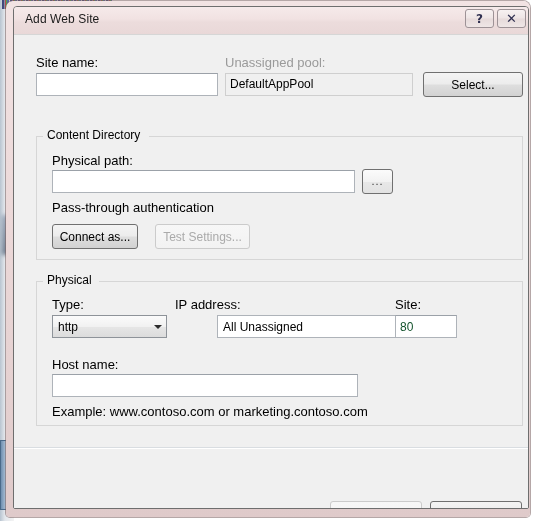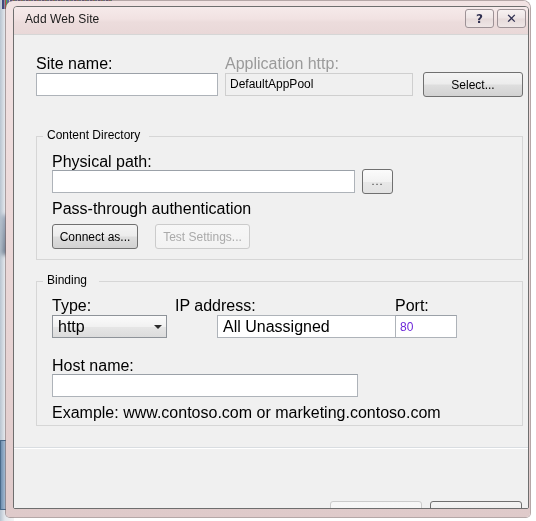--- a/index.html
+++ b/index.html
@@ -125,35 +125,35 @@
     width: 514px; height: 475px;
     background: #f0f0f0;
     border-top: 1px solid #d6d6d6;
     box-sizing: border-box;
     font-size: 12px;
     color: #000;
   }
 
   .lbl {
     position: absolute;
-    font-size: 16px;
+    font-size: 13px;
     color: #000;
     white-space: nowrap;
   }
   .lbl.disabled { color: #9a9a9a; }
 
   
   .tbox {
     position: absolute;
     box-sizing: border-box;
     background: #ffffff;
     border: 1px solid #aeb3b9;
     border-top-color: #9ba1a8;
     font-size: 12px;
-    color: #6d28d9;
+    color: #14532d;
     padding: 2px 4px;
     line-height: 17px;
     font-family: "Liberation Sans", sans-serif;
     outline: none;
   }
   .tbox.readonly {
     background: #f0f0f0;
     border: 1px solid #cfcfcf;
     color: #000;
   }
@@ -207,21 +207,21 @@
     white-space: nowrap;
   }
   .group-top-left  { left: 0; width: 7px; }
 
   
   .combo {
     position: absolute;
     box-sizing: border-box;
     border: 1px solid #aeb3b9;
     background: #ffffff;
-    font-size: 16px;
+    font-size: 12px;
     color: #000;
     display: flex;
     align-items: center;
     cursor: default;
   }
   .combo.shaded {
     background: linear-gradient(180deg,#fbfbfb 0%, #f1f1f1 50%, #e6e6e6 51%, #dcdcdc 100%);
     border: 1px solid #8e9399;
   }
   .combo-text {
@@ -322,21 +322,21 @@
           <span class="cap-glyph">✕</span>
         </div>
       </div>
 
       <div id="body">
 
         <div class="lbl" style="left:22px; top:20px;">Site name:</div>
 
         <input class="tbox" type="text" style="left: 22px; top: 38px; width: 182px; height: 23px;" value="">
 
-        <div class="lbl disabled" style="left:211px; top:20px;">Application http:</div>
+        <div class="lbl disabled" style="left:211px; top:20px;">Unassigned pool:</div>
 
         <div class="tbox readonly" style="left:211px; top:38px; width:188px; height:23px;">DefaultAppPool</div>
 
         <div class="btn" style="left:409px; top:37px; width:100px; height:25px;">Select...</div>
 
         <div class="group" style="left:22px; top:101px; width:487px; height:124px;padding-left:24px;">
           <div class="group-top-left" style="position:absolute;top:0;left:0;width:6px;height:1px;background:#d6d6d6;"></div>
           <div style="position:absolute;top:0;left:112px;right:0;height:1px;background:#d6d6d6;"></div>
           <div class="group-caption" style="left:6px;">Content Directory</div>
         </div>
@@ -351,42 +351,42 @@
 
         <div class="lbl" style="left:38px; top:165px;">Pass-through authentication</div>
 
         <div class="btn disabled" style="left:141px; top:189px; width:95px; height:25px;">Test Settings...</div>
 
         <div class="btn" style="left:38px; top:189px; width:86px; height:25px;">Connect as...</div>
 
         <div class="group" style="left:22px; top:246px; width:487px; height:145px;">
           <div style="position:absolute;top:0;left:0;width:6px;height:1px;background:#d6d6d6;"></div>
           <div style="position:absolute;top:0;left:62px;right:0;height:1px;background:#d6d6d6;"></div>
-          <div class="group-caption" style="left:6px;">Binding</div>
+          <div class="group-caption" style="left:6px;">Physical</div>
         </div>
 
         <div class="lbl" style="left:38px; top:262px;">Type:</div>
 
         <div class="combo shaded" style="left:38px; top:280px; width:115px; height:23px;">
           <span class="combo-text">http</span>
           <span class="combo-arrow">
               <i></i>
             </span>
         </div>
 
         <div class="lbl" style="left:161px; top:262px;">IP address:</div>
 
         <div class="combo" style="left:161px; top:280px; width:214px; height:23px;margin-left:42px;">
           <span class="combo-text">All Unassigned</span>
           <span class="combo-arrow">
               <i></i>
             </span>
         </div>
 
-        <div class="lbl" style="left:381px; top:262px;">Port:</div>
+        <div class="lbl" style="left:381px; top:262px;">Site:</div>
 
         <input class="tbox" type="text" style="left: 381px; top: 280px; width: 62px; height: 23px;" value="80">
 
         <div class="lbl" style="left:38px; top:322px;">Host name:</div>
 
         <input class="tbox" type="text" style="left: 38px; top: 339px; width: 306px; height: 23px;" value="">
 
         <div class="lbl" style="left:38px; top:369px;">Example: www.contoso.com or marketing.contoso.com</div>
 
         <div class="cb-wrap" style="left:30px; top:429px;">

